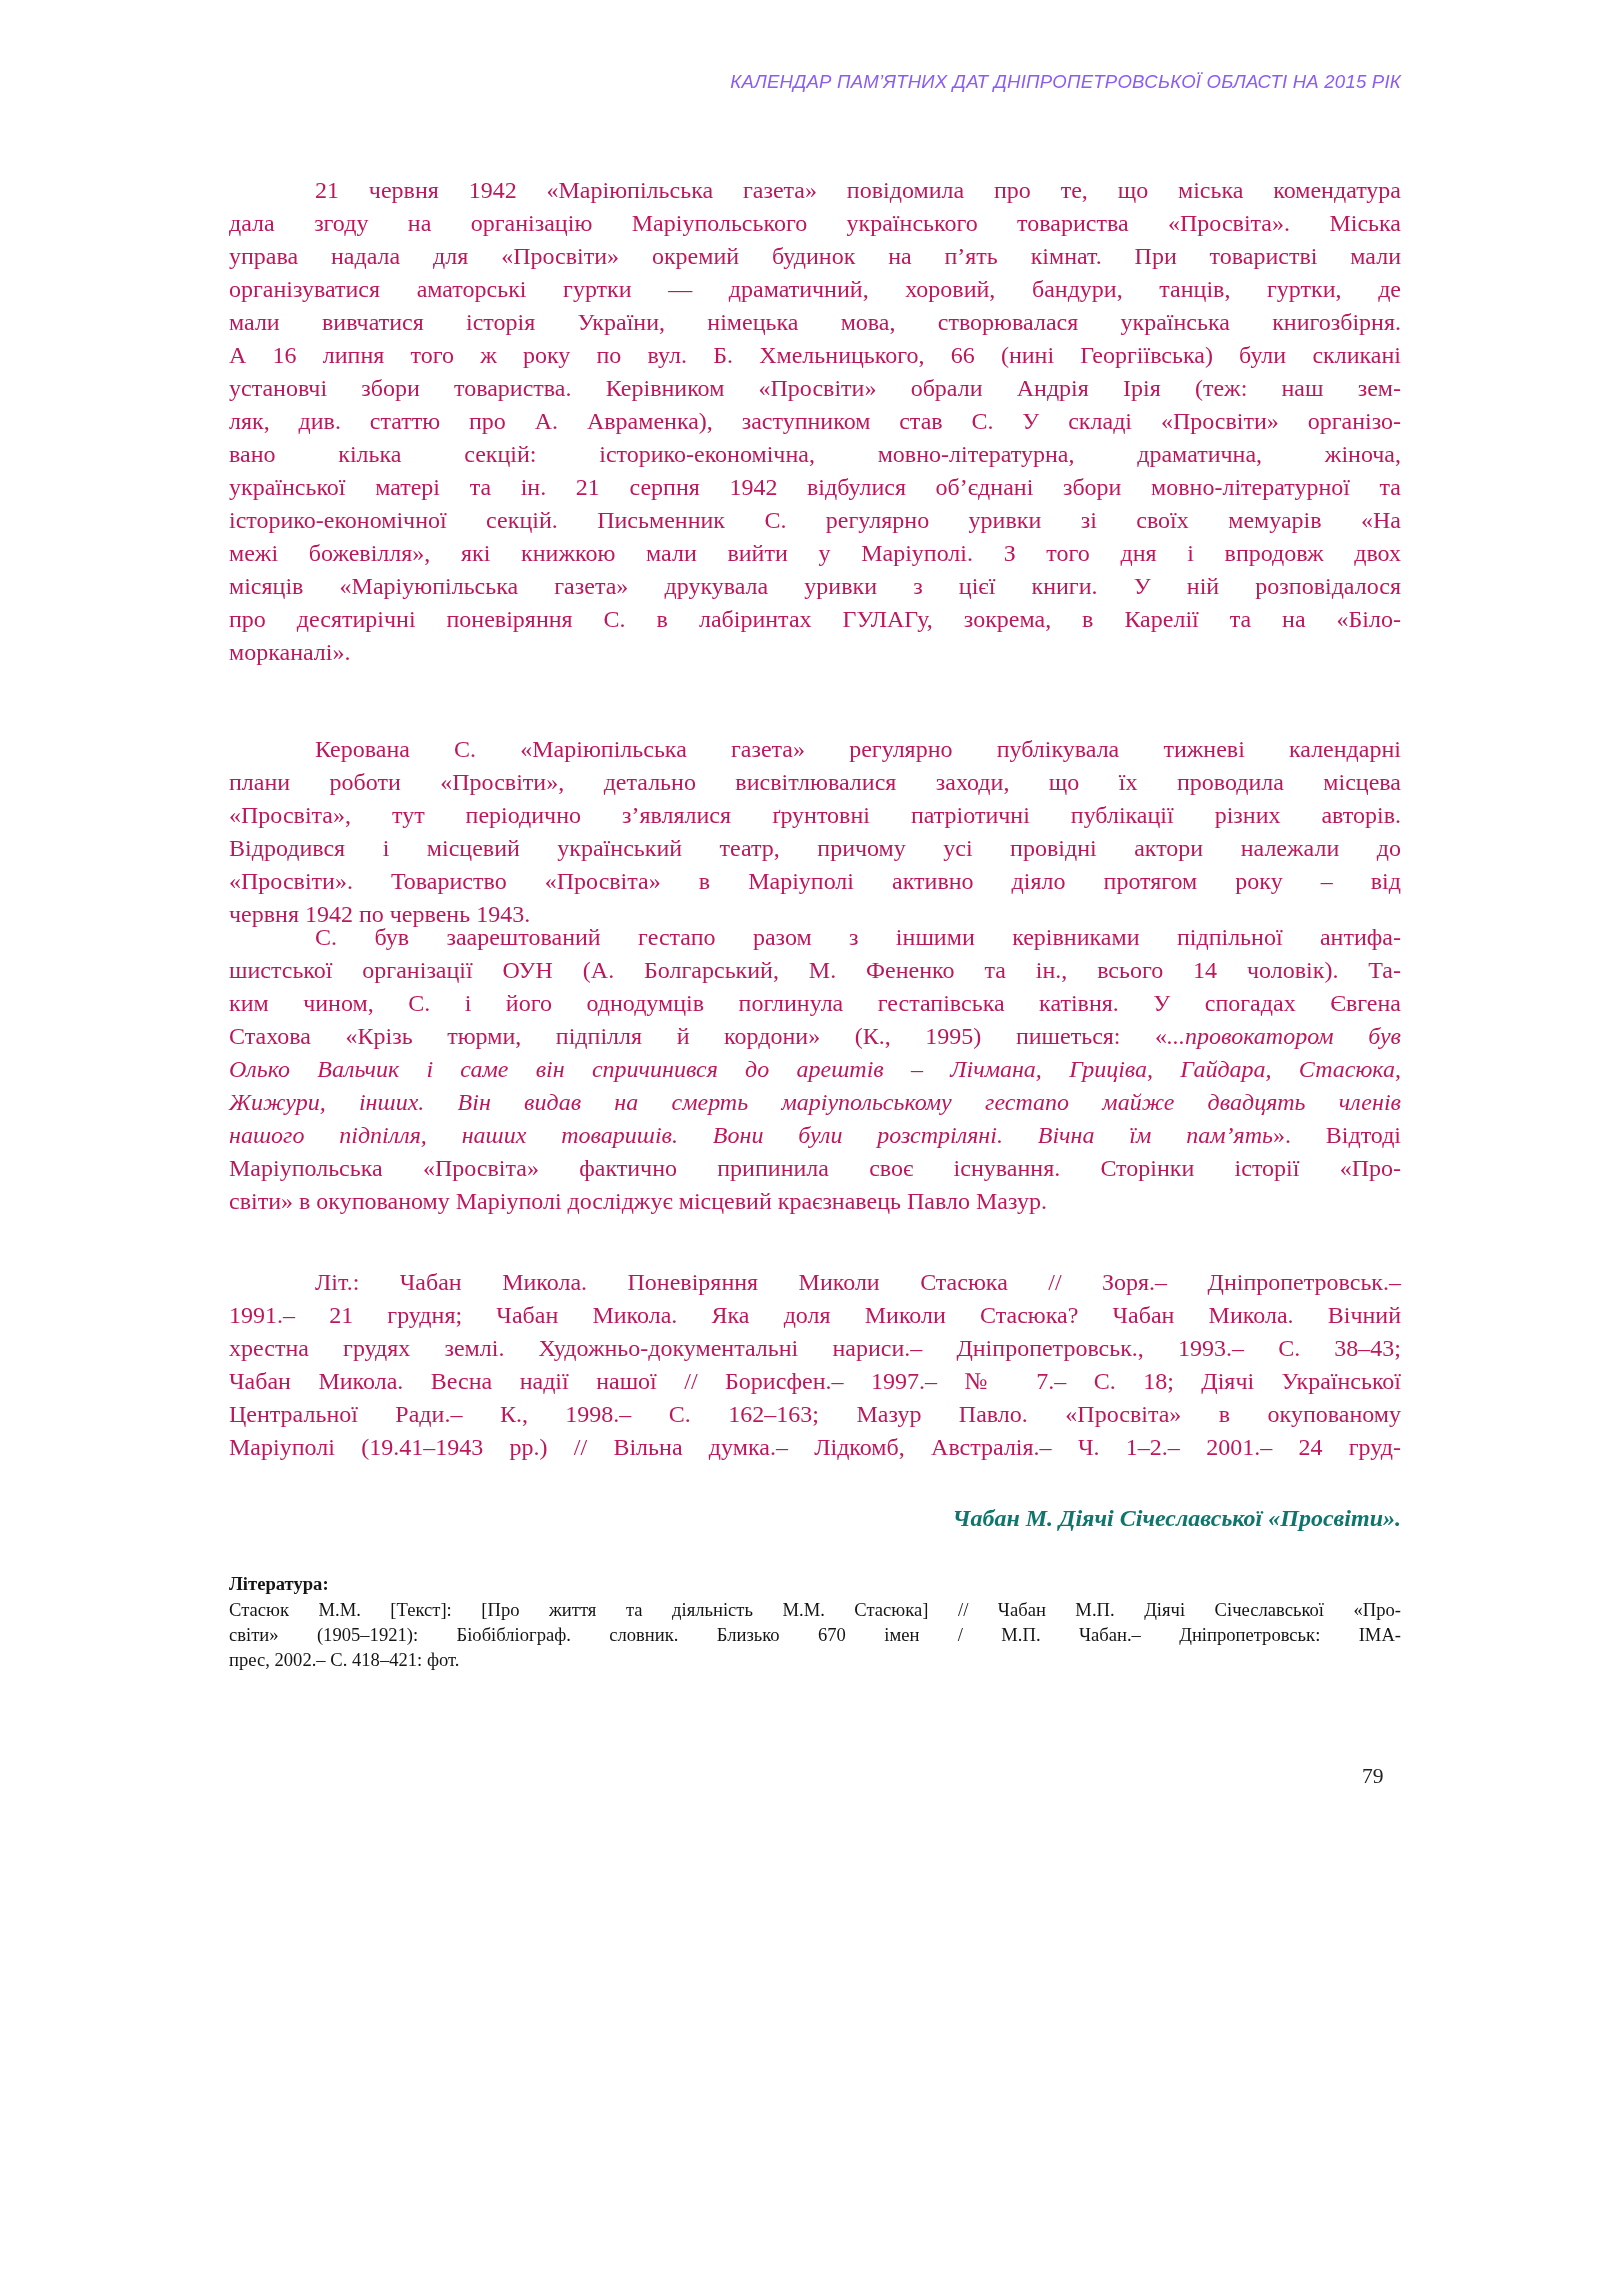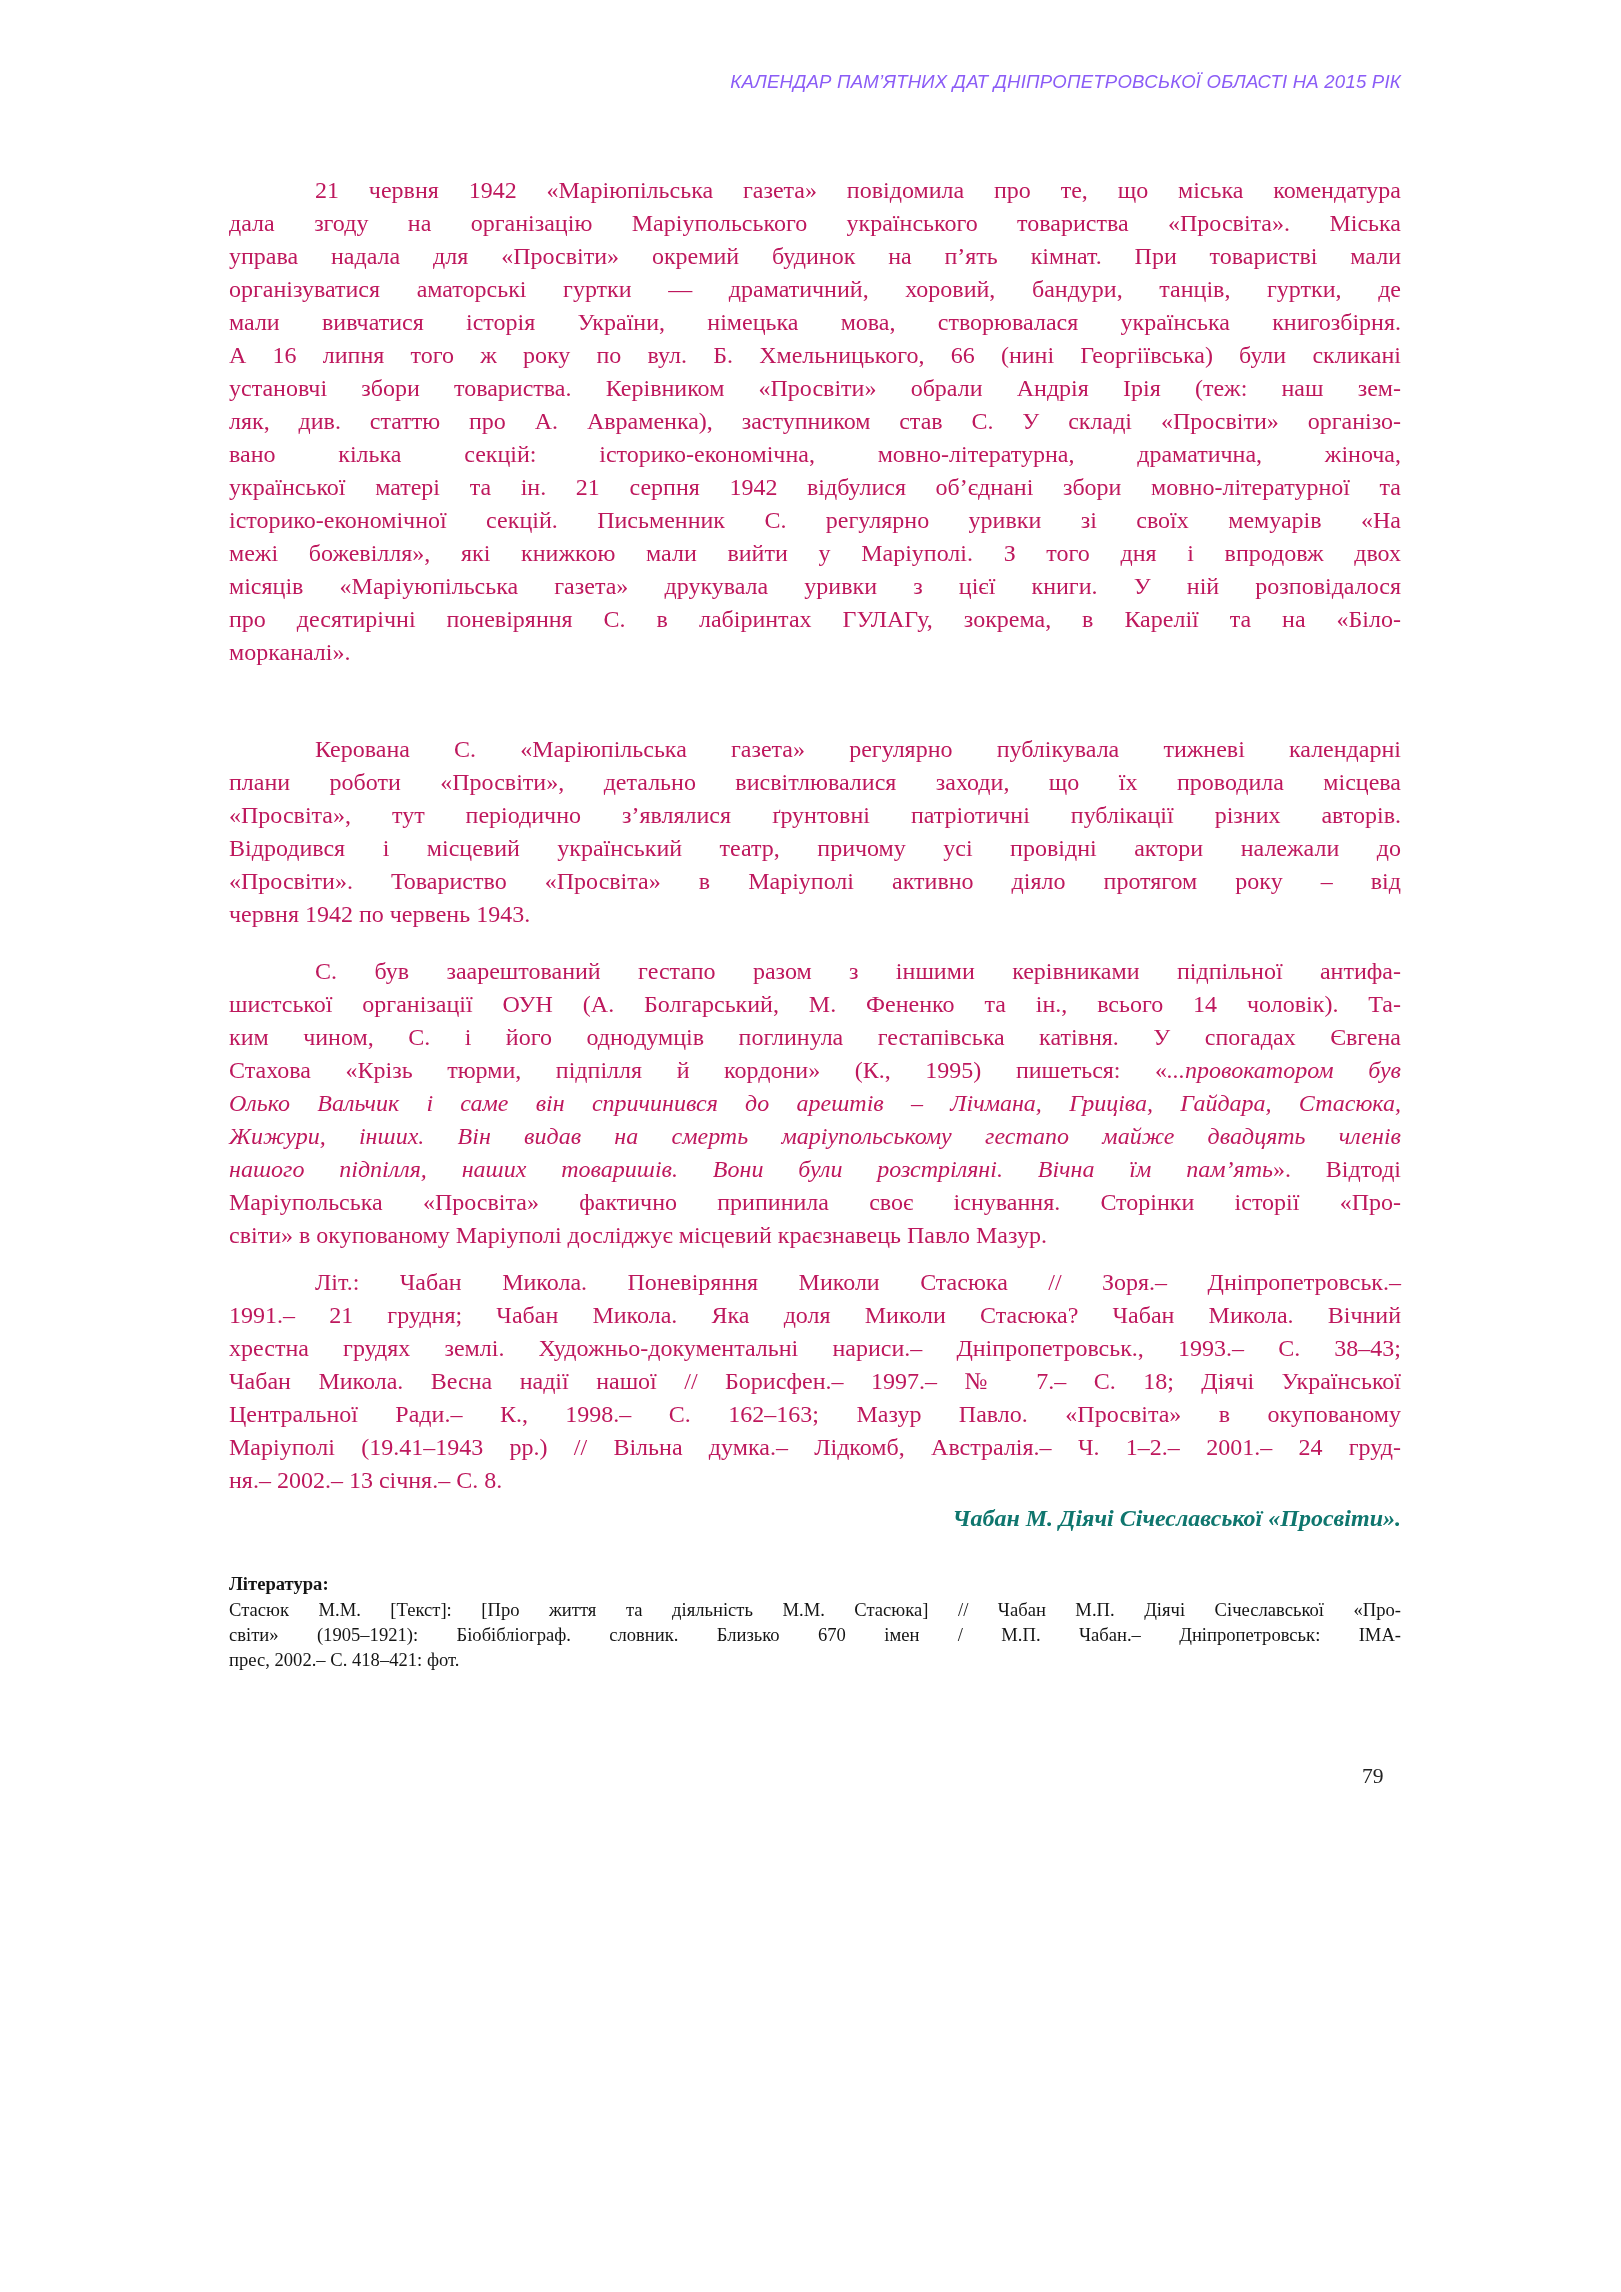--- a/index.html
+++ b/index.html
@@ -62,40 +62,39 @@
 
 <div class="body-text" style="top:697px;margin-top:36px;">
   <span class="line indent">Керована С. «Маріюпільська газета» регулярно публікувала тижневі календарні</span>
   <span class="line">плани роботи «Просвіти», детально висвітлювалися заходи, що їх проводила місцева</span>
   <span class="line">«Просвіта», тут періодично з’являлися ґрунтовні патріотичні публікації різних авторів.</span>
   <span class="line">Відродився і місцевий український театр, причому усі провідні актори належали до</span>
   <span class="line">«Просвіти». Товариство «Просвіта» в Маріуполі активно діяло протягом року – від</span>
   <span class="line last">червня 1942 по червень 1943.</span>
 </div>
 
-<div class="body-text" style="top:955px;">
+<div class="body-text" style="top:921px;">
   <span class="line indent">С. був заарештований гестапо разом з іншими керівниками підпільної антифа-</span>
   <span class="line">шистської організації ОУН (А. Болгарський, М. Фененко та ін., всього 14 чоловік). Та-</span>
   <span class="line">ким чином, С. і його однодумців поглинула гестапівська катівня. У спогадах Євгена</span>
   <span class="line"><span>Стахова «Крізь тюрми, підпілля й кордони» (К., 1995) пишеться: «</span><span class="it">...провокатором був</span></span>
   <span class="line it">Олько Вальчик і саме він спричинився до арештів – Лічмана, Гриціва, Гайдара, Стасюка,</span>
   <span class="line it">Жижури, інших. Він видав на смерть маріупольському гестапо майже двадцять членів</span>
   <span class="line"><span class="it">нашого підпілля, наших товаришів. Вони були розстріляні. Вічна їм пам’ять</span><span>». Відтоді</span></span>
   <span class="line">Маріупольська «Просвіта» фактично припинила своє існування. Сторінки історії «Про-</span>
   <span class="line last">світи» в окупованому Маріуполі досліджує місцевий краєзнавець Павло Мазур.</span>
 </div>
 
 <div class="body-text" style="top:1266px;">
   <span class="line indent">Літ.: Чабан Микола. Поневіряння Миколи Стасюка // Зоря.– Дніпропетровськ.–</span>
   <span class="line">1991.– 21 грудня; Чабан Микола. Яка доля Миколи Стасюка? Чабан Микола. Вічний</span>
   <span class="line">хрестна грудях землі. Художньо-документальні нариси.– Дніпропетровськ., 1993.– С. 38–43;</span>
   <span class="line">Чабан Микола. Весна надії нашої // Борисфен.– 1997.– № 7.– С. 18; Діячі Української</span>
   <span class="line">Центральної Ради.– К., 1998.– С. 162–163; Мазур Павло. «Просвіта» в окупованому</span>
   <span class="line">Маріуполі (19.41–1943 рр.) // Вільна думка.– Лідкомб, Австралія.– Ч. 1–2.– 2001.– 24 груд-</span>
-  <span class="line last">ня.– 2002.– 13 січня.– С. 8.</span>
 </div>
 
 <div class="signature">Чабан М. Діячі Січеславської «Просвіти».</div>
 
 <div class="lit">
   <span class="lit-title">Література:</span>
   <span class="line">Стасюк М.М. [Текст]: [Про життя та діяльність М.М. Стасюка] // Чабан М.П. Діячі Січеславської «Про-</span>
   <span class="line">світи» (1905–1921): Біобібліограф. словник. Близько 670 імен / М.П. Чабан.– Дніпропетровськ: ІМА-</span>
   <span class="line last">прес, 2002.– С. 418–421: фот.</span>
 </div>

